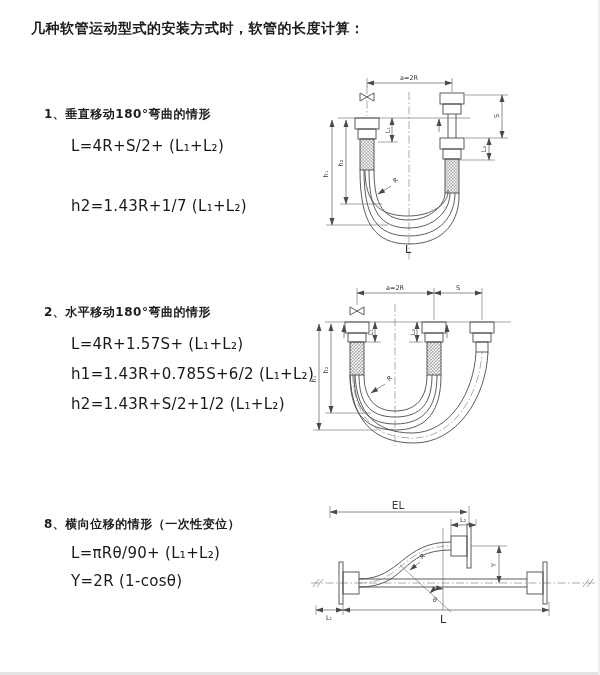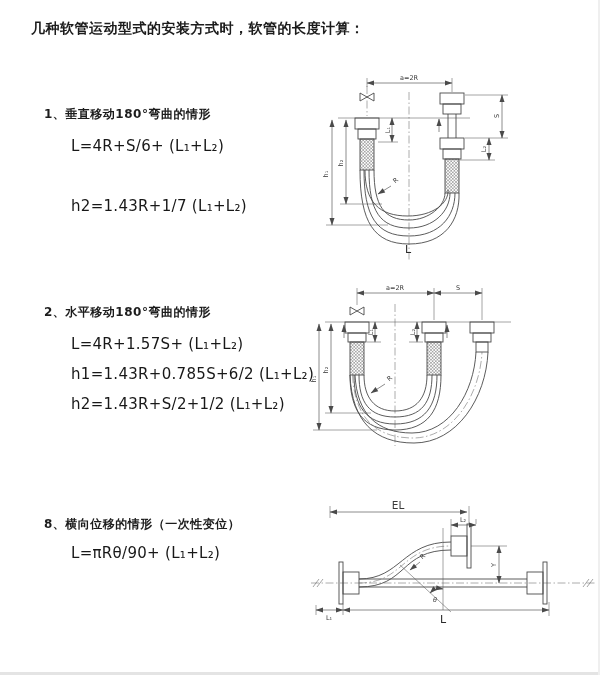--- a/index.html
+++ b/index.html
@@ -49,21 +49,21 @@
       </marker>
       <pattern id="braid" width="3.2" height="3.2" patternUnits="userSpaceOnUse">
         <path d="M0,0 L3.2,3.2 M3.2,0 L0,3.2" stroke="#707070" stroke-width="0.5"></path>
       </pattern>
     </defs>
   </svg>
 
   <div class="title">几种软管运动型式的安装方式时，软管的长度计算：</div>
 
   <div class="sec-heading h1">1、垂直移动180°弯曲的情形</div>
-  <div class="formula f10">L=4R+S/6+ (L₁+L₂)</div>
+  <div class="formula f10">L=4R+S/2+ (L₁+L₂)</div>
   <div class="formula f12">h2=1.43R+1/7 (L₁+L₂)</div>
 
   <svg class="diagram" style="left:312px;top:70px" width="285" height="195" viewBox="0 0 285 195">
 
     <path class="cl" d="M97,22 V190"></path>
     <path class="cl" d="M55,16 V46"></path>
 
     <g class="part">
       <path d="M55,27 L48,23 L48,31 Z M55,27 L62,23 L62,31 Z"></path>
     </g>
@@ -222,20 +222,21 @@
     <line class="dim" x1="136" y1="60" x2="136" y2="47" marker-end="url(#arw)"></line>
 
     <g>
       <line class="dim" x1="74" y1="106" x2="60" y2="115" marker-end="url(#arw)"></line>
       <text class="dt" transform="rotate(-40 80 102)" x="80" y="102" text-anchor="middle">R</text>
     </g>
   </svg>
 
   <div class="sec-heading h3">8、横向位移的情形（一次性变位）</div>
   <div class="formula f30">L=πRθ/90+ (L₁+L₂)</div>
+  <div class="formula f31">Y=2R (1-cosθ)</div>
 
   <svg class="diagram" style="left:303px;top:498px" width="295" height="160" viewBox="0 0 295 160">
 
     <path class="cl" d="M8,85 H292"></path>
     <path class="thin" d="M10,89 l6,-8 M14,89 l6,-8"></path>
     <path class="thin" d="M280,89 l6,-8 M284,89 l6,-8"></path>
 
     <g>
       <rect class="part" x="36" y="64" width="4" height="42"></rect>
       <rect class="part" x="40" y="74" width="16" height="22"></rect>

